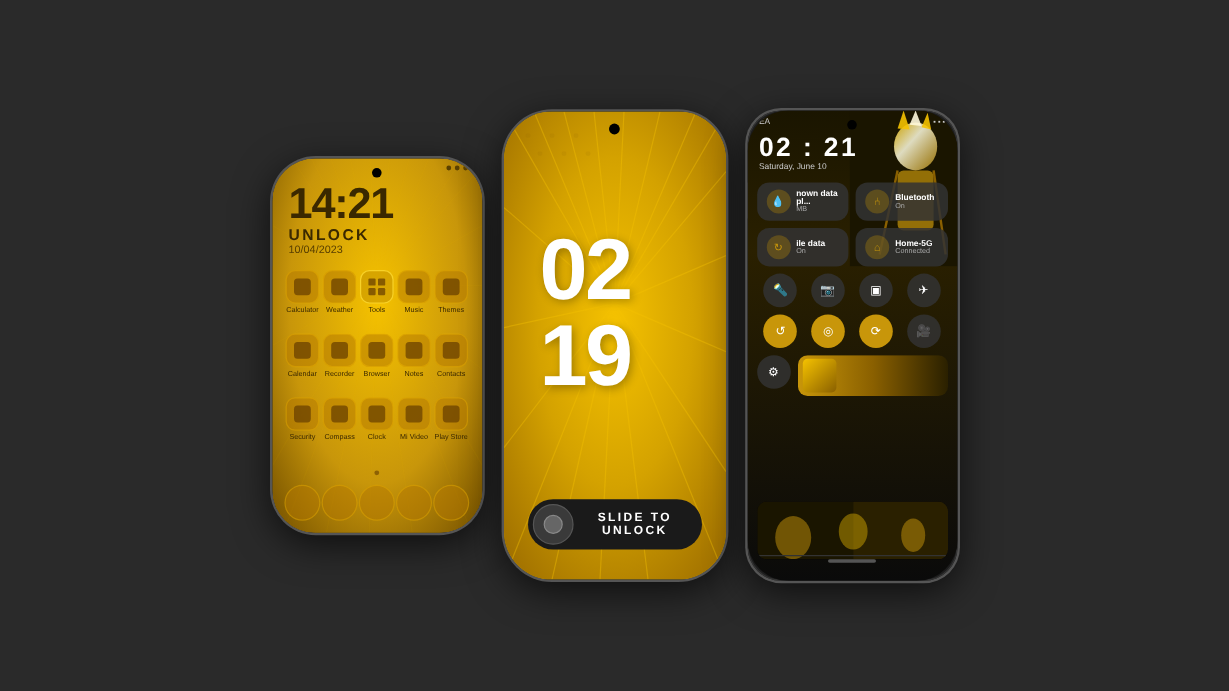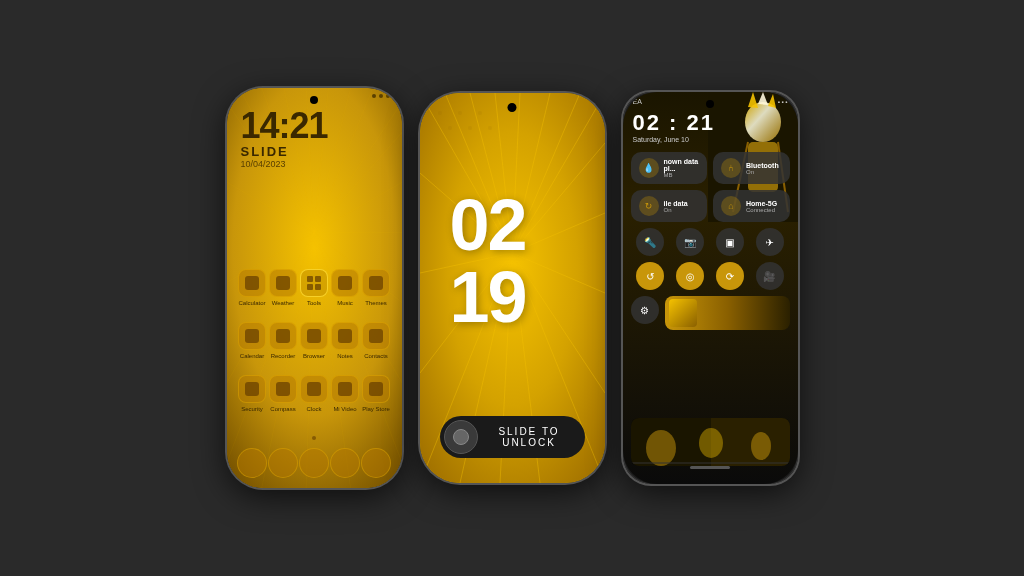--- a/index.html
+++ b/index.html
@@ -25,21 +25,21 @@
     }
 
     
     .phone {
       position: relative;
       border-radius: 40px;
       background: #1c1c1c;
       box-shadow: 0 0 0 2px #555, 0 8px 32px rgba(0,0,0,0.7), inset 0 0 0 1px #333;
       overflow: hidden;
     }
-    .phone-1 { width: 175px; height: 400px; border-radius: 36px; }
+    .phone-1 { width: 175px; height: 312px; border-radius: 36px; }
     .phone-2 { width: 185px; height: 390px; border-radius: 40px; }
     .phone-3 { width: 175px; height: 392px; border-radius: 28px; }
 
     .phone-screen {
       position: absolute;
       top: 0; left: 0; right: 0; bottom: 0;
       border-radius: 34px;
       overflow: hidden;
     }
 
@@ -322,21 +322,21 @@
       height: 16px;
       border-radius: 50%;
       background: #666;
       border: 1.5px solid #888;
     }
 
     .slide-text {
       flex: 1;
       text-align: center;
       font-size: 10px;
-      font-weight: 400;
+      font-weight: 700;
       color: #fff;
       letter-spacing: 2px;
     }
 
     
     .phone3-screen {
       background: #1a1a1a;
       width: 100%;
       height: 100%;
       position: relative;
@@ -551,21 +551,21 @@
         <div style="width:10px"></div>
         <div class="status-icons">
           <div class="status-icon-dot"></div>
           <div class="status-icon-dot"></div>
           <div class="status-icon-dot"></div>
         </div>
       </div>
 
       <div class="phone1-time">
         <div class="big-time">14:21</div>
-        <div class="day">SLIDE</div>
+        <div class="day">UNLOCK</div>
         <div class="date">10/04/2023</div>
       </div>
 
       <div class="app-grid">
         <div class="app-row">
           <div class="app-item">
             <div class="app-icon">
                 <div class="app-icon-inner"></div>
               </div>
             <span class="app-label">Calculator</span>

